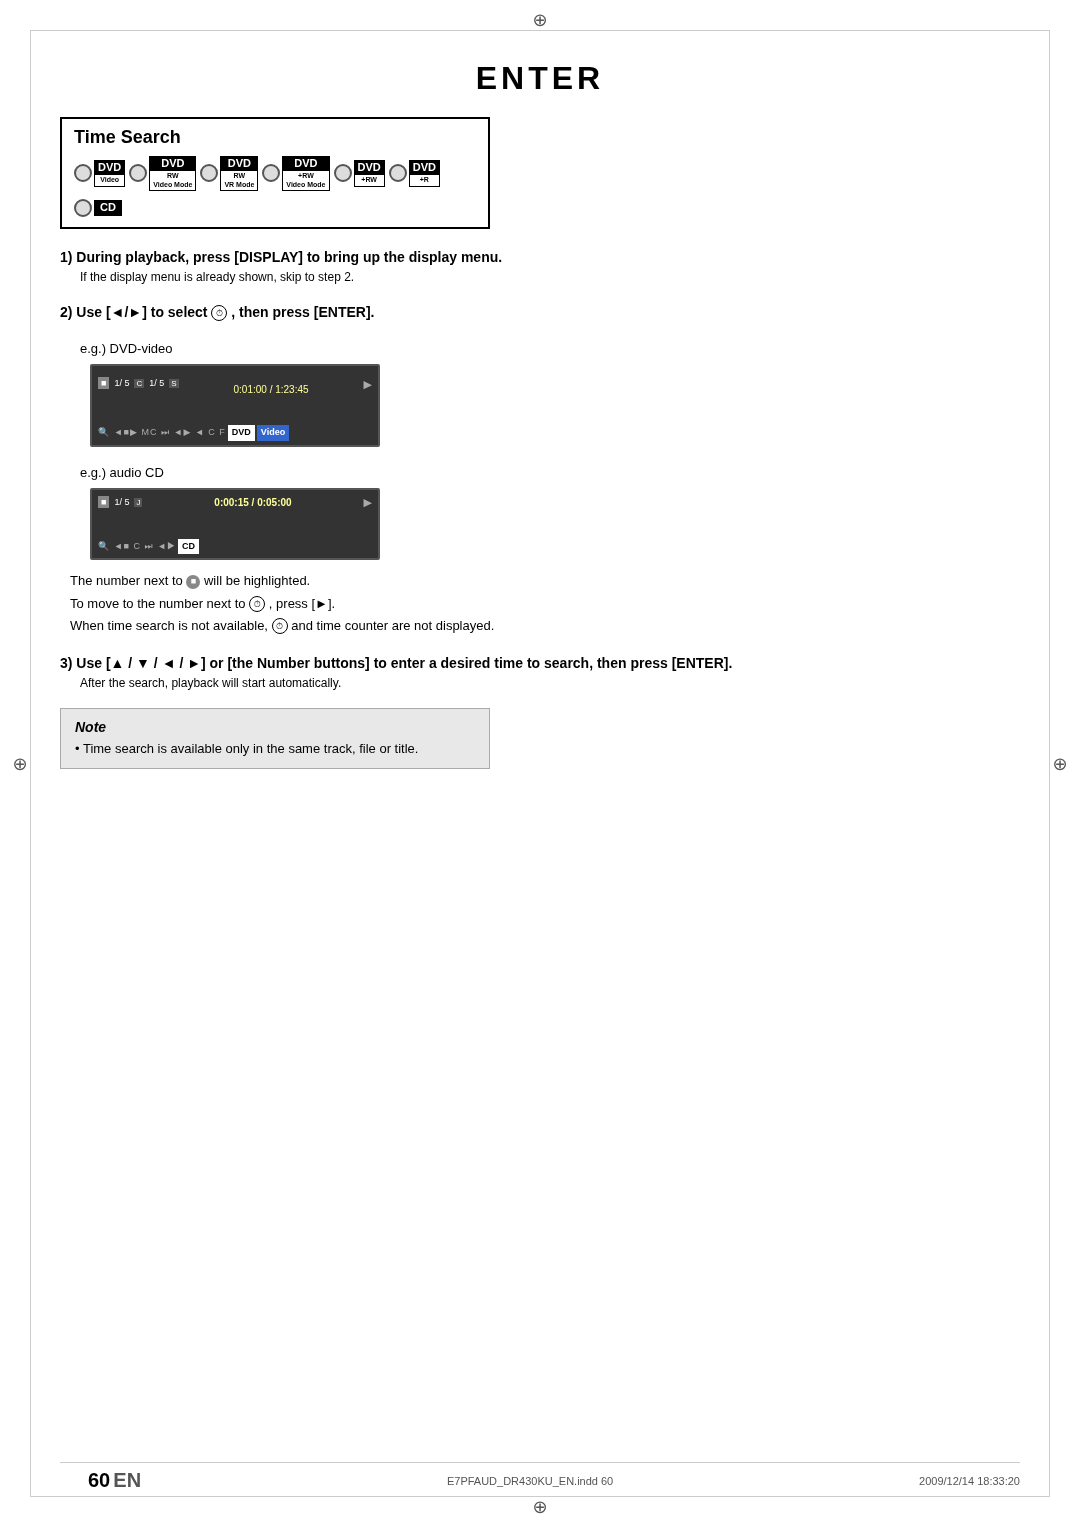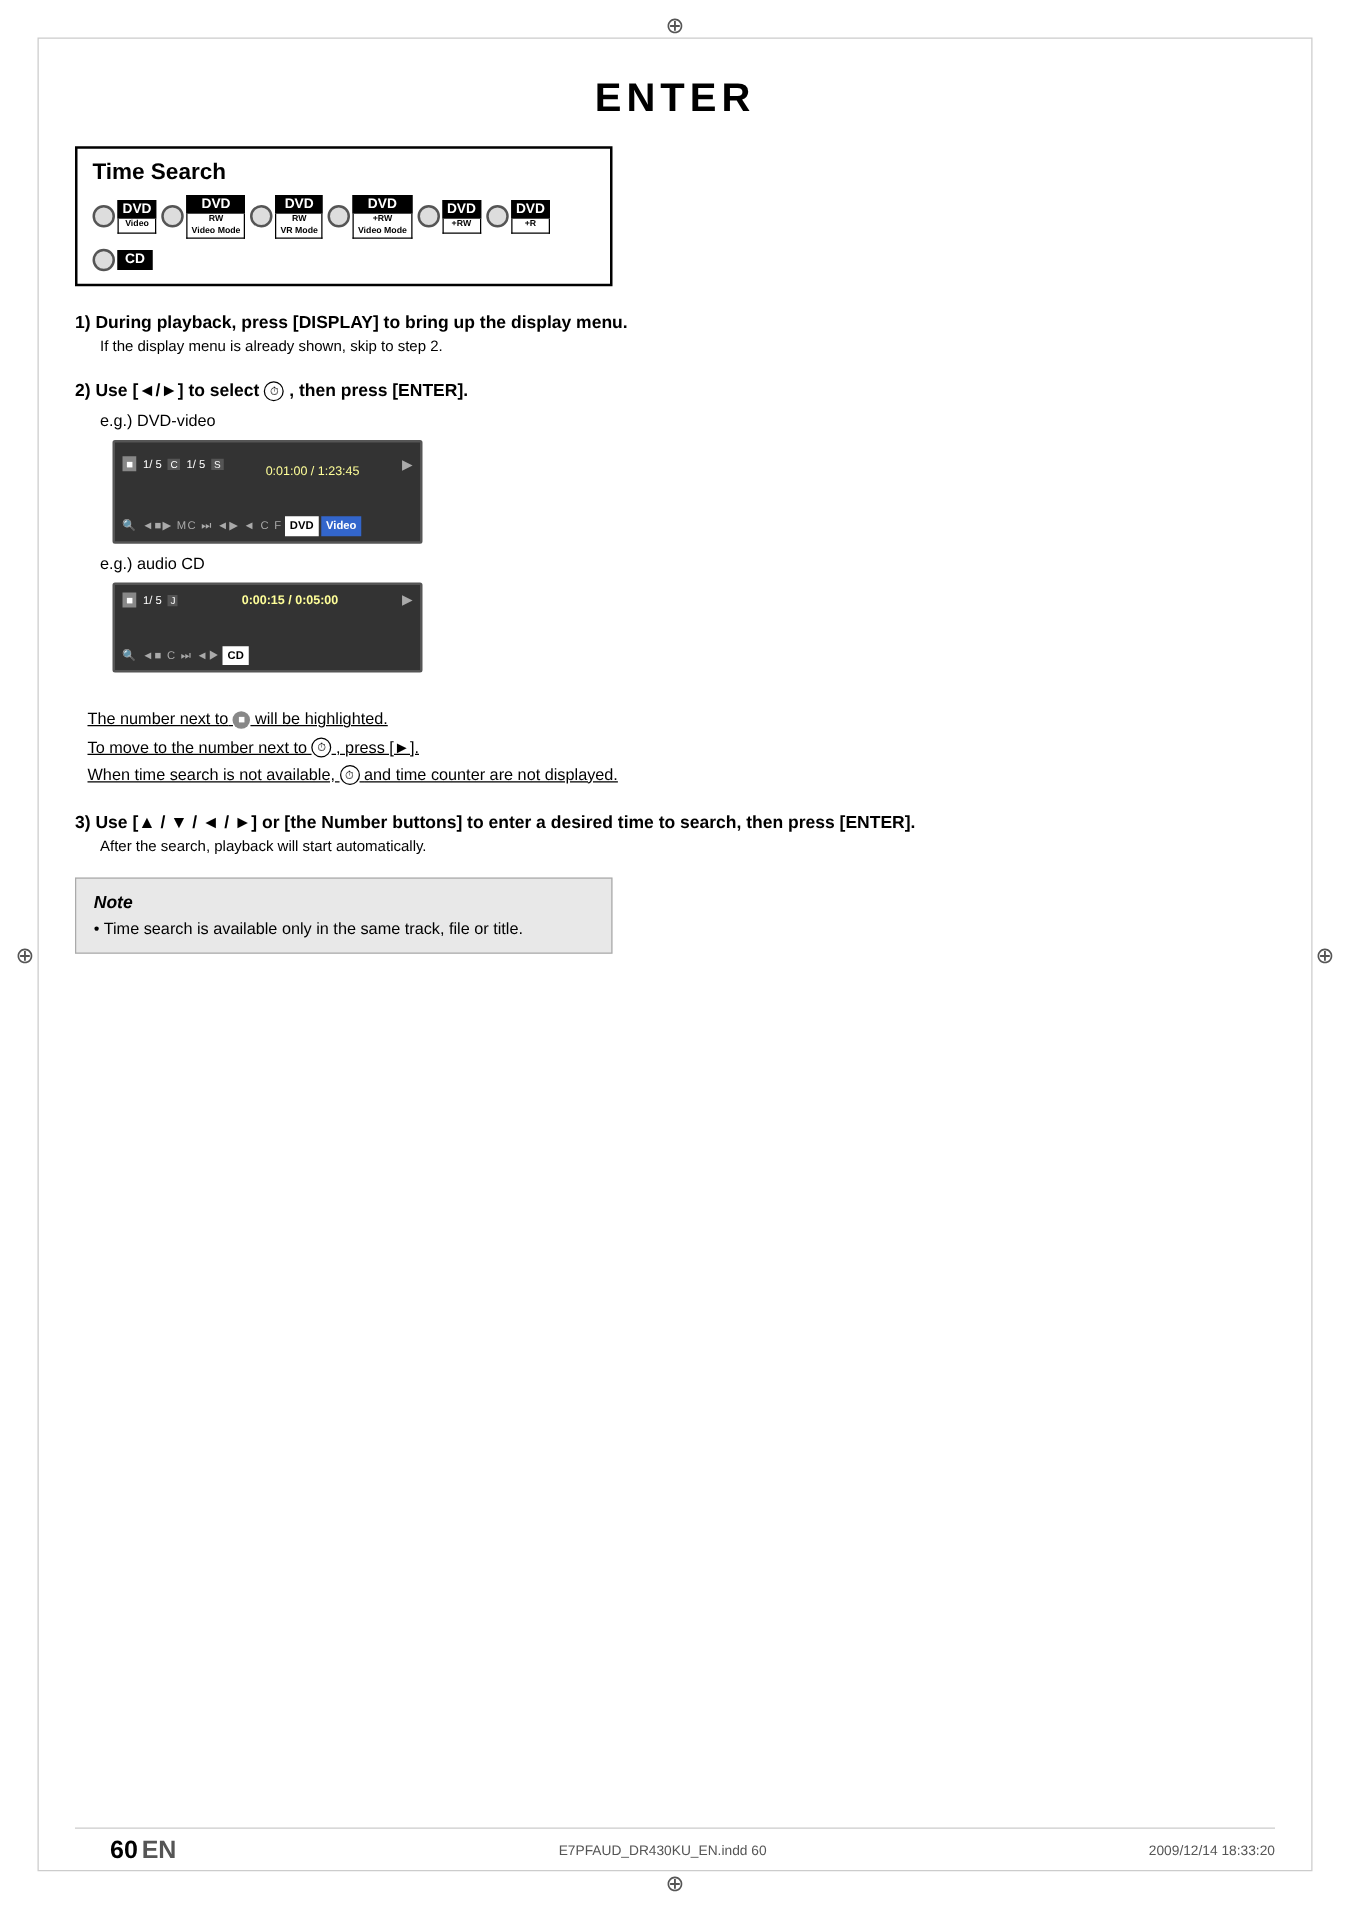--- a/index.html
+++ b/index.html
@@ -138,21 +138,21 @@
     }
     .step-sub {
       margin-left: 20px;
       font-size: 12px;
     }
 
     
     .screen-mock {
       background: #333;
       border: 2px solid #555;
-      width: 248px;
+      width: 290px;
       padding: 4px 6px;
       margin: 6px 0 6px 30px;
       border-radius: 2px;
     }
     .screen-row1 {
       display: flex;
       align-items: center;
       justify-content: space-between;
       color: #fff;
       font-size: 10px;
@@ -230,21 +230,21 @@
     .page-number {
       font-size: 20px;
       font-weight: bold;
       color: #000;
       margin-left: 28px;
     }
 
     .step-eg {
       font-size: 13px;
       margin-left: 20px;
-      margin-top: 4px;
+      margin-top: 16px;
     }
 
     .text-inline-bold { font-weight: bold; }
   </style>
 </head>
 <body>
 
 <div class="page-outer">
 
   <div class="reg-mark top-center">⊕</div>
@@ -370,21 +370,21 @@
           </span>
           <span style="color:#ff9;font-size:10px;font-weight:bold;">0:00:15 / 0:05:00</span>
           <span style="color:#aaa;font-size:11px;">▶</span>
         </div>
         <div class="screen-row2">
           <span style="color:#aaa;font-size:9px;letter-spacing:1px;">🔍 ◄■ C ⏭ ◄▶</span>
           <span class="screen-badge">CD</span>
         </div>
       </div>
 
-      <div style="margin-top:26px;margin-left:10px;line-height:1.7;font-size:13px;text-decoration:underline;">
+      <div style="margin-top:10px;margin-left:10px;line-height:1.7;font-size:13px;">
         <div>
           <span>The number next to</span>
           <span class="icon-circle" style="font-size:9px;background:#888;color:#fff;border:none;width:14px;height:14px;line-height:13px;">■</span>
           <span>will be highlighted.</span>
         </div>
         <div>
           <span>To move to the number next to</span>
           <span class="icon-circle">⏱</span>
           <span>, press [►].</span>
         </div>

